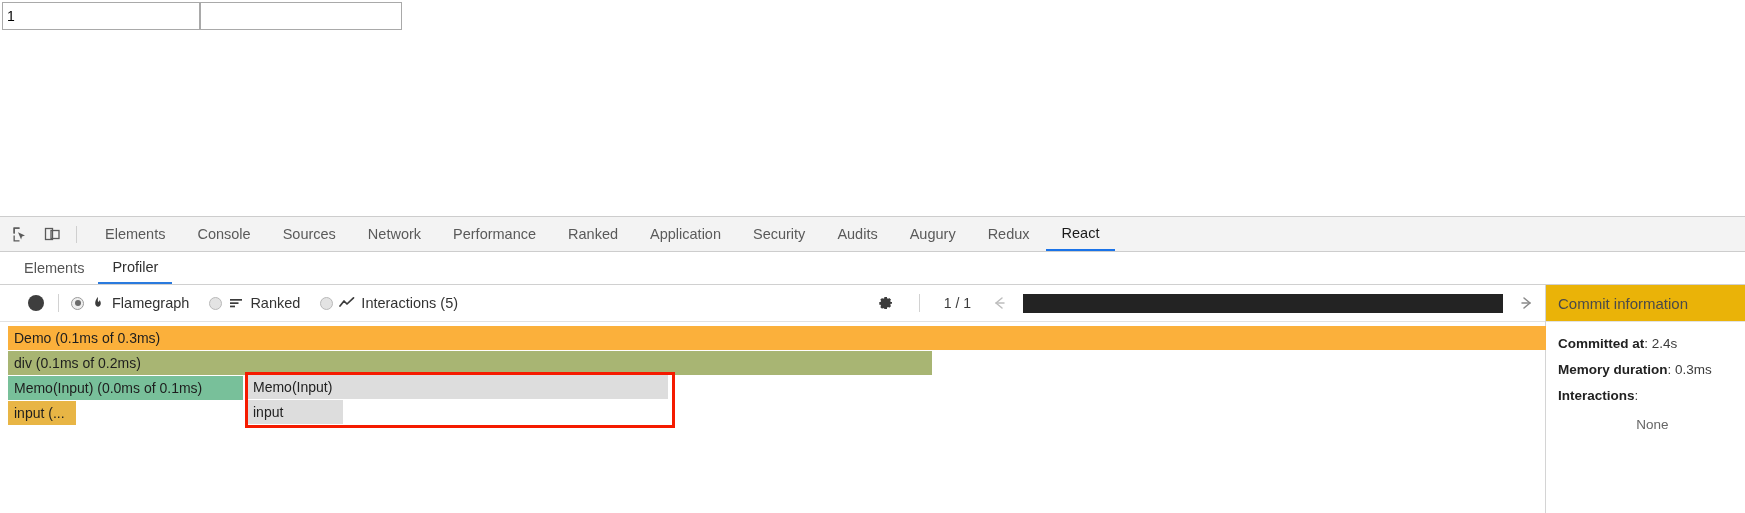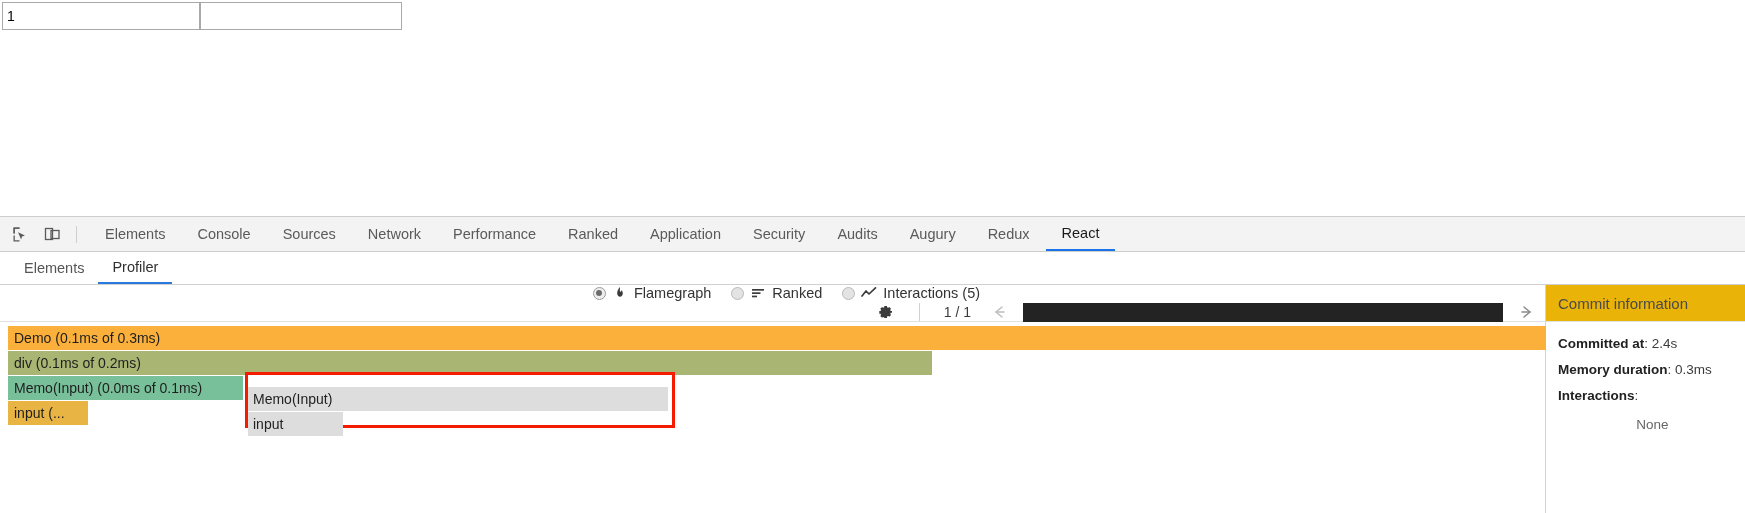--- a/index.html
+++ b/index.html
@@ -47,21 +47,21 @@
     height:32px;display:flex;align-items:center;padding:0 14px;
     font-size:14.5px;color:#555;box-sizing:border-box;cursor:pointer;
   }
   .subtab.active{color:#303030;border-bottom:2px solid #2a7ade;}
 
   
   .profiler{position:relative;height:230px;display:flex;}
   .left-pane{position:relative;flex:0 0 1545px;width:1545px;border-right:1px solid #d4d4d4;}
   .ptoolbar{
     position:relative;height:36px;background:#fff;border-bottom:1px solid #e2e2e2;
-    display:flex;align-items:center;padding-left:28px;flex-direction:column;
+    display:flex;align-items:center;padding-left:28px;
   }
   .rec-btn{width:16px;height:16px;border-radius:50%;background:#3e3e3e;cursor:pointer;margin-right:2px;}
   .tsep{width:1px;height:18px;background:#d2d2d2;margin:0 12px;}
   .radio-grp{display:flex;align-items:center;gap:20px;}
   .radio-item{display:flex;align-items:center;gap:6px;cursor:pointer;font-size:14.5px;color:#333;}
   .radio{
     width:13px;height:13px;border-radius:50%;border:1px solid #b9b9b9;background:#e3e3e3;
     box-sizing:border-box;display:flex;align-items:center;justify-content:center;flex:none;
   }
   .radio.checked{background:#eee;border-color:#9a9a9a;}
@@ -80,21 +80,21 @@
   .fbar{
     position:absolute;top:0;height:24px;box-sizing:border-box;
     font-size:14px;color:#1e1e1e;line-height:24px;padding-left:6px;
     white-space:nowrap;overflow:hidden;cursor:pointer;
   }
 
   
   .overlay{
     position:absolute;box-sizing:border-box;border:3px solid #f51b00;background:#fff;
   }
-  .ov-row{height:24px;line-height:24px;font-size:14px;color:#222;padding-left:5px;white-space:nowrap;box-sizing:border-box;margin-top:12px;}
+  .ov-row{height:24px;line-height:24px;font-size:14px;color:#222;padding-left:5px;white-space:nowrap;box-sizing:border-box;}
   .ov-row.wide{background:#ddd;}
   .ov-row.narrow{background:#ddd;}
 
   
   .right-pane{flex:1;position:relative;background:#fff;}
   .rp-header{
     height:36px;background:#eab308;border-bottom:1px solid #e2e2e2;
     display:flex;align-items:center;padding-left:12px;
     font-size:15px;color:#4a4a4a;
   }
@@ -229,21 +229,21 @@
           <div class="frow">
             <div class="fbar" id="bar0" style="left: 8px; width: 1645px; background: rgb(251, 176, 59);">Demo (0.1ms of 0.3ms)</div>
           </div>
           <div class="frow">
             <div class="fbar" id="bar1" style="left: 8px; width: 924px; background: rgb(168, 181, 115);">div (0.1ms of 0.2ms)</div>
           </div>
           <div class="frow">
             <div class="fbar" id="bar2" style="left: 8px; width: 235px; background: rgb(120, 192, 154);">Memo(Input) (0.0ms of 0.1ms)</div>
           </div>
           <div class="frow">
-            <div class="fbar" id="bar3" style="left: 8px; width: 80px; background: rgb(232, 181, 69);">input (...</div>
+            <div class="fbar" id="bar3" style="left: 8px; width: 68px; background: rgb(232, 181, 69);">input (...</div>
           </div>
 
           <div class="overlay" id="overlay" style="left: 245px; top: 50px; width: 430px; height: 56px; border-color: rgb(245, 27, 0);">
             <div class="ov-row wide" id="ovrow0" style="width: 420px;">Memo(Input)</div>
             <div class="ov-row narrow" id="ovrow1" style="width: 95px; margin-top: 1px;">input</div>
           </div>
         </div>
       </div>
 
       <div class="right-pane">

